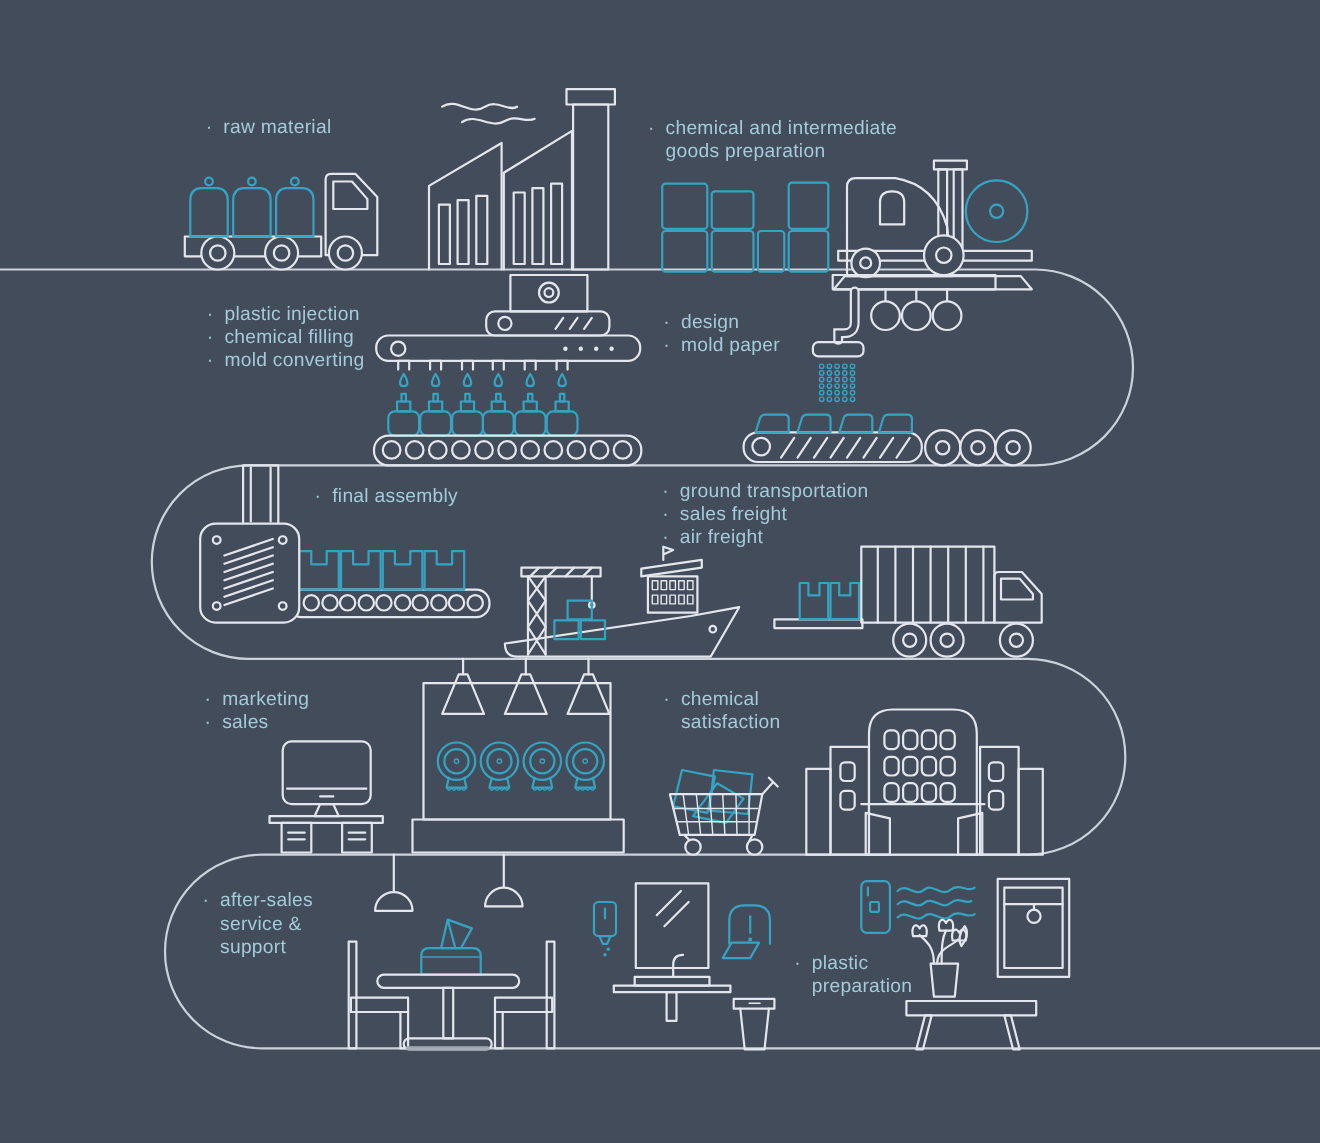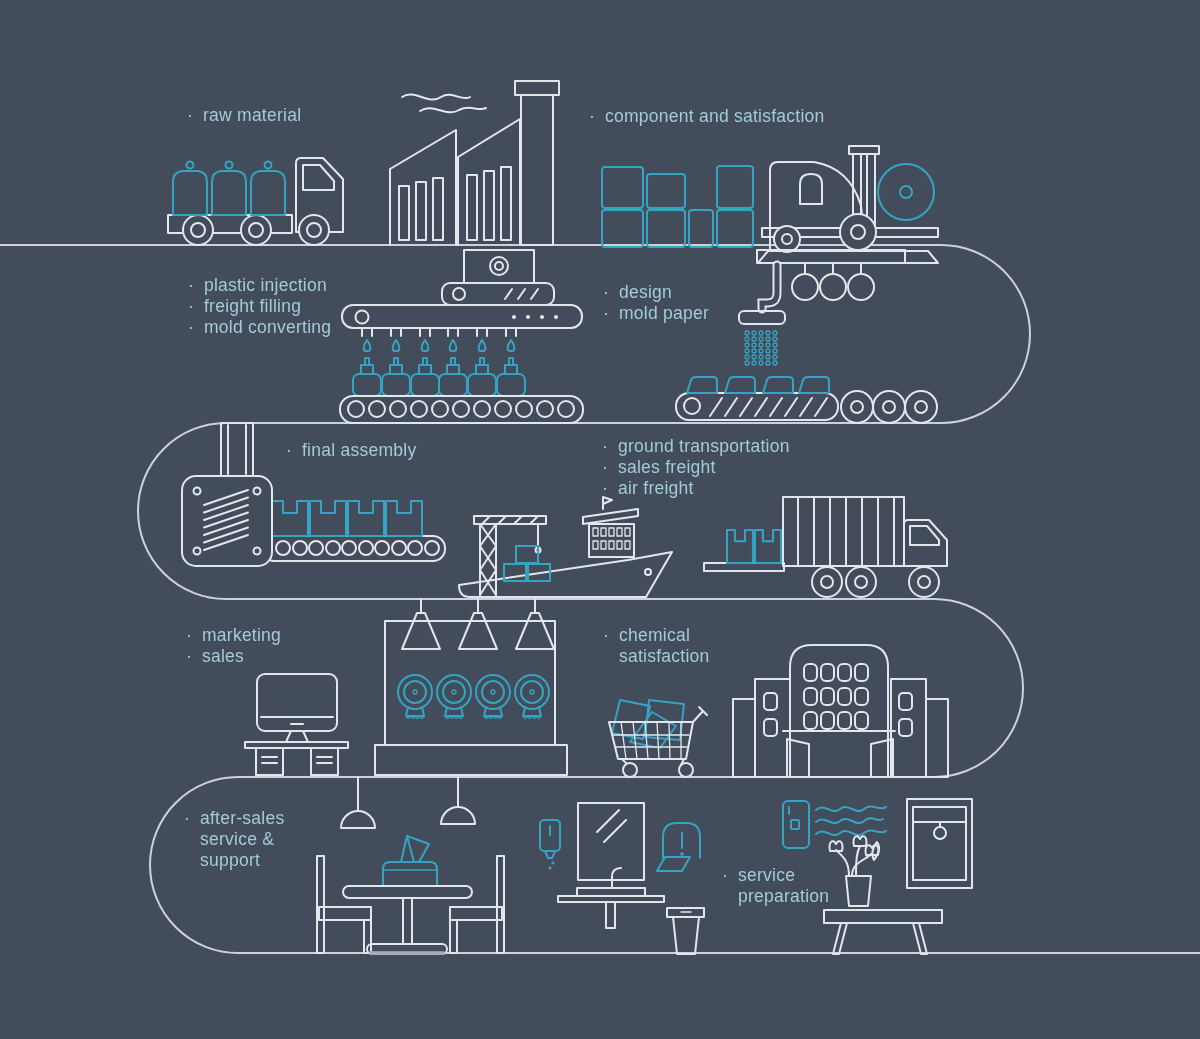--- a/index.html
+++ b/index.html
@@ -511,31 +511,35 @@
 <div>
   <div class="label" style="left:187px;top:105px">
     <div class="ln">
           <span class="b">·</span>
           <span>raw material</span>
         </div>
   </div>
   <div class="label" style="left:589px;top:106px">
     <div class="ln">
           <span class="b">·</span>
-          <span>component and satisfaction</span>
+          <span>chemical and intermediate</span>
+        </div>
+    <div class="ln">
+          <span class="b"></span>
+          <span>goods preparation</span>
         </div>
   </div>
   <div class="label" style="left:188px;top:275px">
     <div class="ln">
           <span class="b">·</span>
           <span>plastic injection</span>
         </div>
     <div class="ln">
           <span class="b">·</span>
-          <span>freight filling</span>
+          <span>chemical filling</span>
         </div>
     <div class="ln">
           <span class="b">·</span>
           <span>mold converting</span>
         </div>
   </div>
   <div class="label" style="left:603px;top:282px">
     <div class="ln">
           <span class="b">·</span>
           <span>design</span>
@@ -595,21 +599,21 @@
           <span>service &amp;</span>
         </div>
     <div class="ln">
           <span class="b"></span>
           <span>support</span>
         </div>
   </div>
   <div class="label" style="left:722px;top:865px">
     <div class="ln">
           <span class="b">·</span>
-          <span>service</span>
+          <span>plastic</span>
         </div>
     <div class="ln">
           <span class="b"></span>
           <span>preparation</span>
         </div>
   </div>
 </div>
 
 </div>
 

